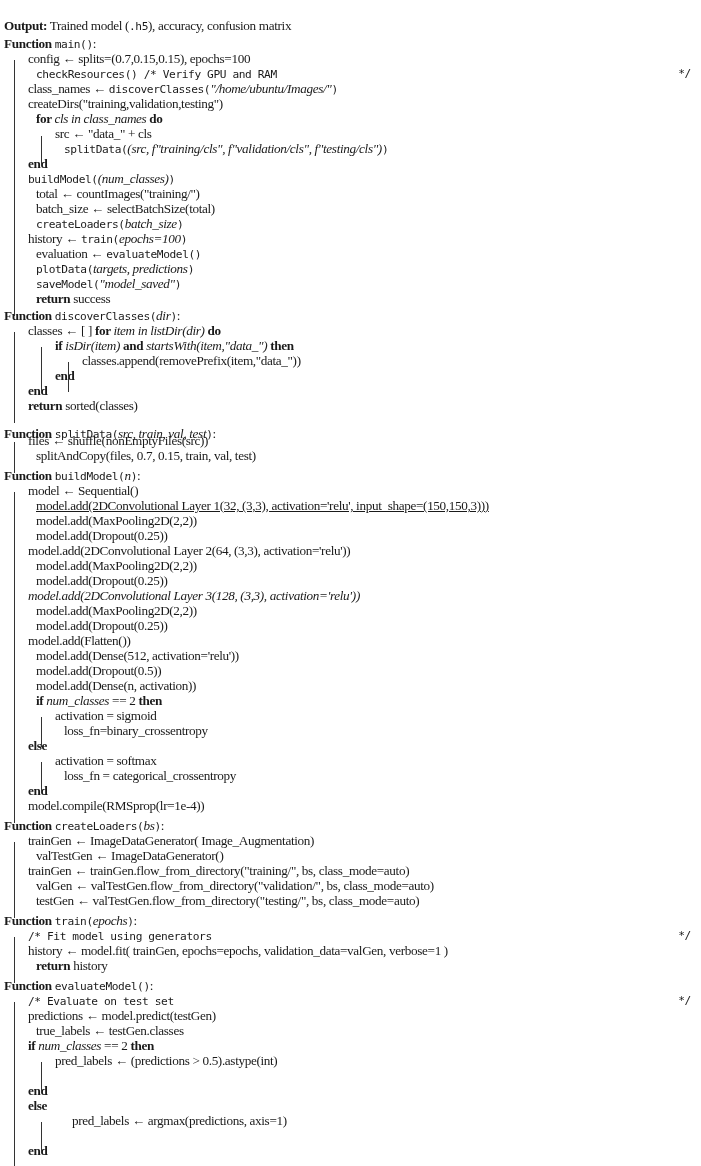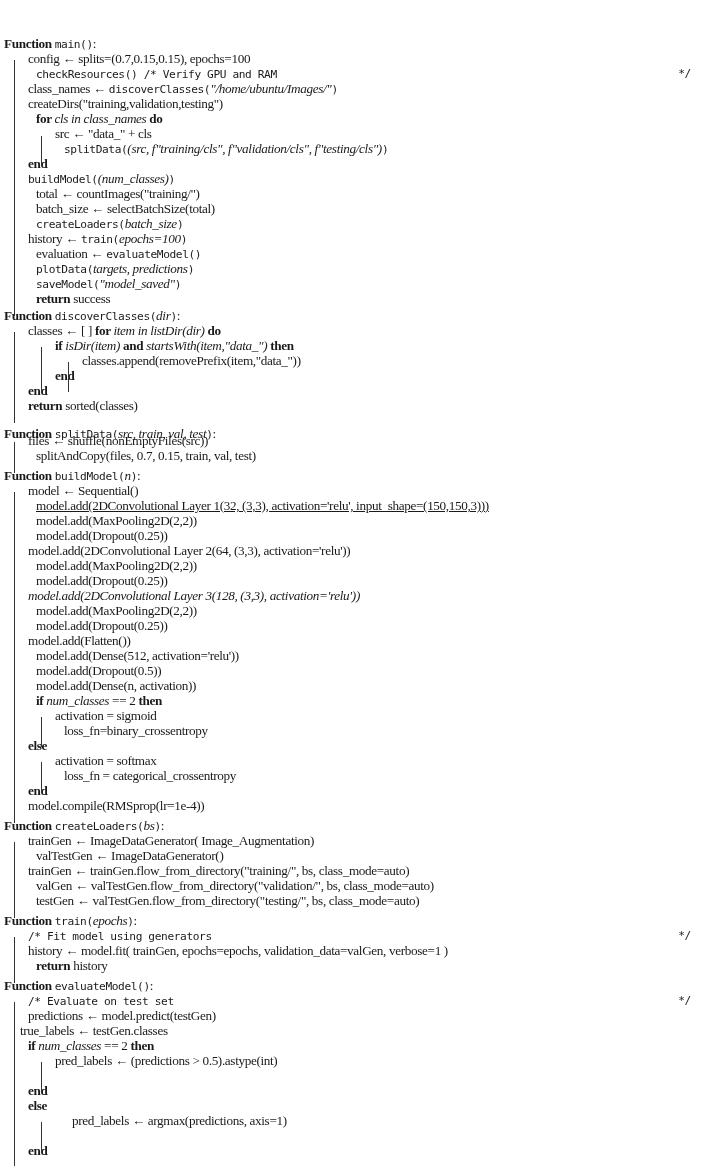--- a/index.html
+++ b/index.html
@@ -10,20 +10,24 @@
   .b { font-weight:bold; }
   .i { font-style:italic; }
   .m { font-family:"DejaVu Sans Mono","Liberation Mono",monospace; font-size:11.2px; letter-spacing:-0.4px; }
   .bar { position:absolute; width:1.2px; background:#333; }
   .cmt-end { position:absolute; right:10px; font-family:"DejaVu Sans Mono",monospace; font-size:11.2px; }
 </style>
 </head>
 <body>
 
 <div id="algo">
+  <div class="line" style="top:18px;left:4px;">
+    <span class="b">Output:</span>
+    <span>Trained model (</span><span class="m">.h5</span><span>), accuracy, confusion matrix</span>
+  </div>
   <div id="lines-host">
       <div class="line" style="top: 36px; left: 4px;"><span class="b">Function </span><span class="m">main()</span><span>:</span></div>
       <div class="line" style="top: 51px; left: 28px;"><span>config ← splits=(0.7,0.15,0.15), epochs=100</span></div>
       <div class="line" style="top: 66px; left: 36px;"><span class="m">checkResources() /* Verify GPU and RAM</span></div>
       <div class="line cmt-end" style="top: 66px; left: auto;">*/</div>
       <div class="line" style="top: 81px; left: 28px;"><span>class_names ← </span><span class="m">discoverClasses(</span><span class="i">"/home/ubuntu/Images/"</span><span class="m">)</span></div>
       <div class="line" style="top: 96px; left: 28px;"><span>createDirs("training,validation,testing")</span></div>
       <div class="line" style="top: 111px; left: 36px;"><span class="b">for </span><span class="i">cls in class_names </span><span class="b">do</span></div>
       <div class="line" style="top: 126px; left: 55px;"><span>src ← "data_" + cls</span></div>
       <div class="line" style="top: 141px; left: 64px;"><span class="m">splitData(</span><span class="i">(src, f"training/cls", f"validation/cls", f"testing/cls")</span><span class="m">)</span></div>
@@ -78,21 +82,21 @@
       <div class="line" style="top: 893px; left: 36px;"><span>testGen ← valTestGen.flow_from_directory("testing/", bs, class_mode=auto)</span></div>
       <div class="line" style="top: 913px; left: 4px;"><span class="b">Function </span><span class="m">train(</span><span class="i">epochs</span><span class="m">)</span><span>:</span></div>
       <div class="line" style="top: 928px; left: 28px;"><span class="m">/* Fit model using generators</span></div>
       <div class="line cmt-end" style="top: 928px; left: auto;">*/</div>
       <div class="line" style="top: 943px; left: 28px;"><span>history ← model.fit( trainGen, epochs=epochs, validation_data=valGen, verbose=1 )</span></div>
       <div class="line" style="top: 958px; left: 36px;"><span class="b">return </span><span>history</span></div>
       <div class="line" style="top: 978px; left: 4px;"><span class="b">Function </span><span class="m">evaluateModel()</span><span>:</span></div>
       <div class="line" style="top: 993px; left: 28px;"><span class="m">/* Evaluate on test set</span></div>
       <div class="line cmt-end" style="top: 993px; left: auto;">*/</div>
       <div class="line" style="top: 1008px; left: 28px;"><span>predictions ← model.predict(testGen)</span></div>
-      <div class="line" style="top: 1023px; left: 20px;"><span>true_labels ← testGen.classes</span></div>
+      <div class="line" style="top: 1023px; left: 36px;"><span>true_labels ← testGen.classes</span></div>
       <div class="line" style="top: 1038px; left: 28px;"><span class="b">if </span><span class="i">num_classes </span><span>== 2 </span><span class="b">then</span></div>
       <div class="line" style="top: 1053px; left: 55px;"><span>pred_labels ← (predictions &gt; 0.5).astype(int)</span></div>
       <div class="line" style="top: 1083px; left: 28px;"><span class="b">end</span></div>
       <div class="line" style="top: 1098px; left: 28px;"><span class="b">else</span></div>
       <div class="line" style="top: 1113px; left: 72px; text-align: right;"><span>pred_labels ← argmax(predictions, axis=1)</span></div>
       <div class="line" style="top: 1143px; left: 28px;"><span class="b">end</span></div>
     </div>
   <div id="bars-host">
       <div class="bar" style="left: 14px; top: 60px; height: 256px;"></div>
       <div class="bar" style="left: 41px; top: 136px; height: 29px;"></div>

